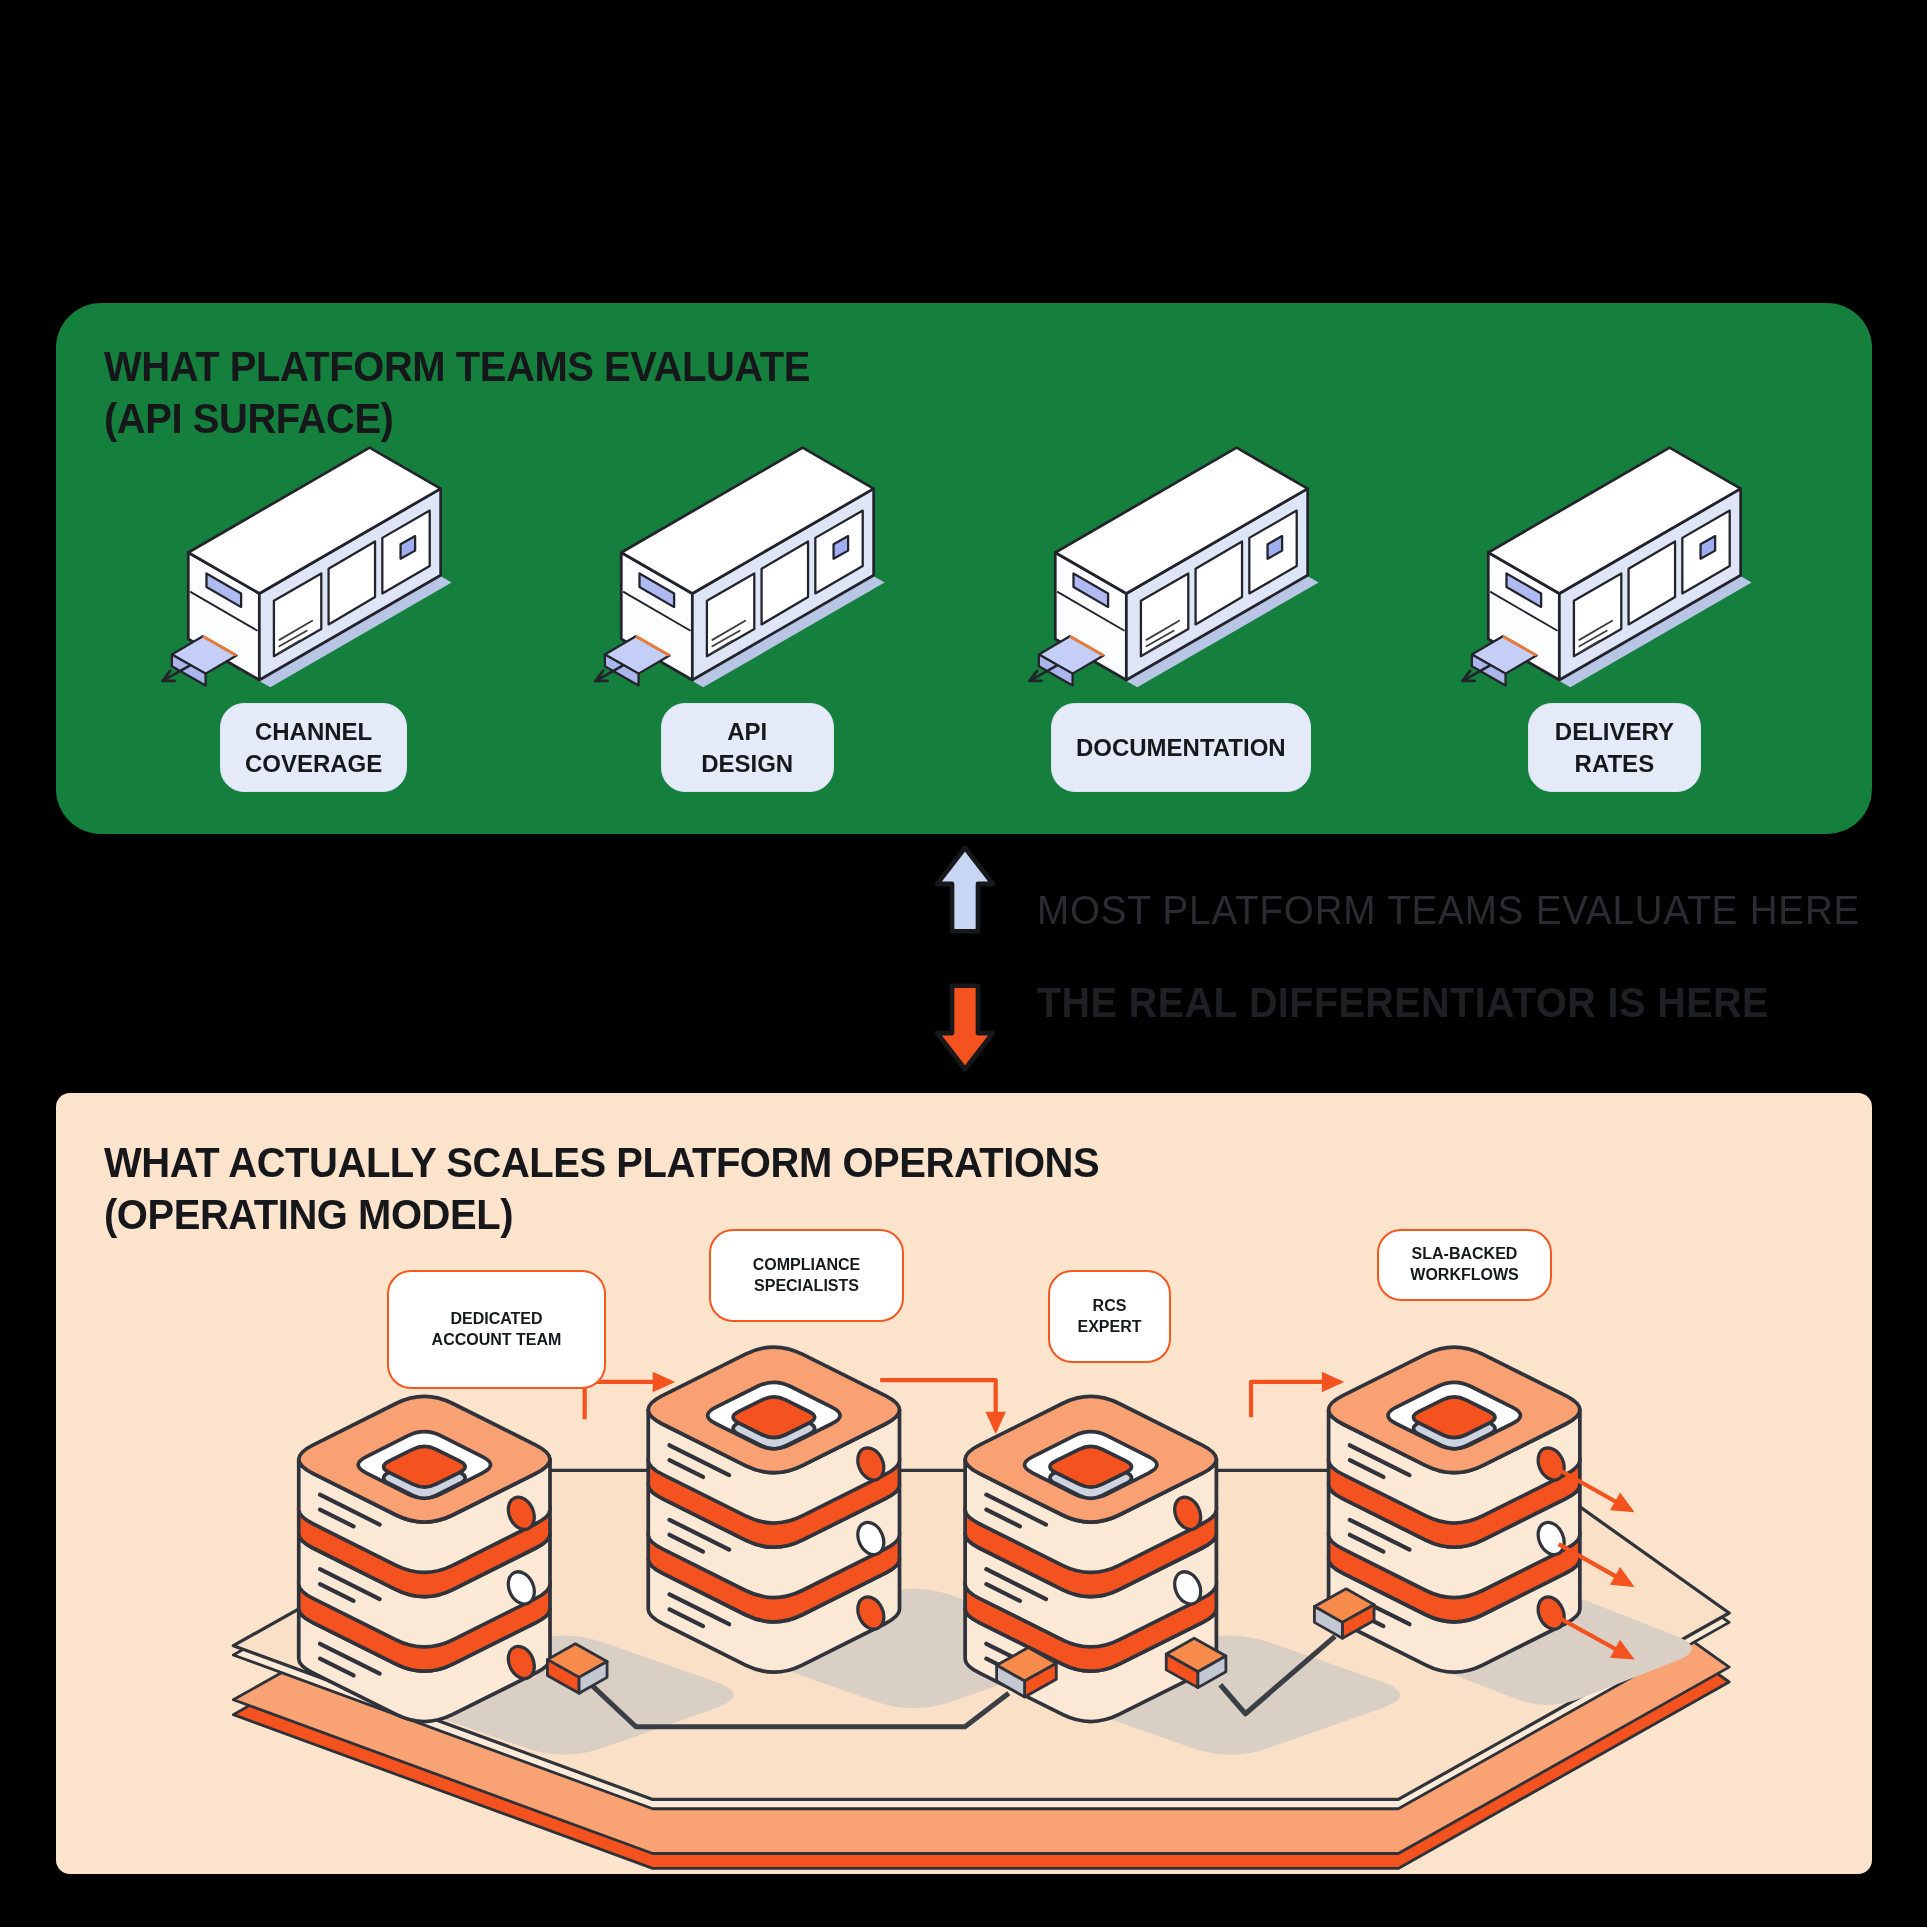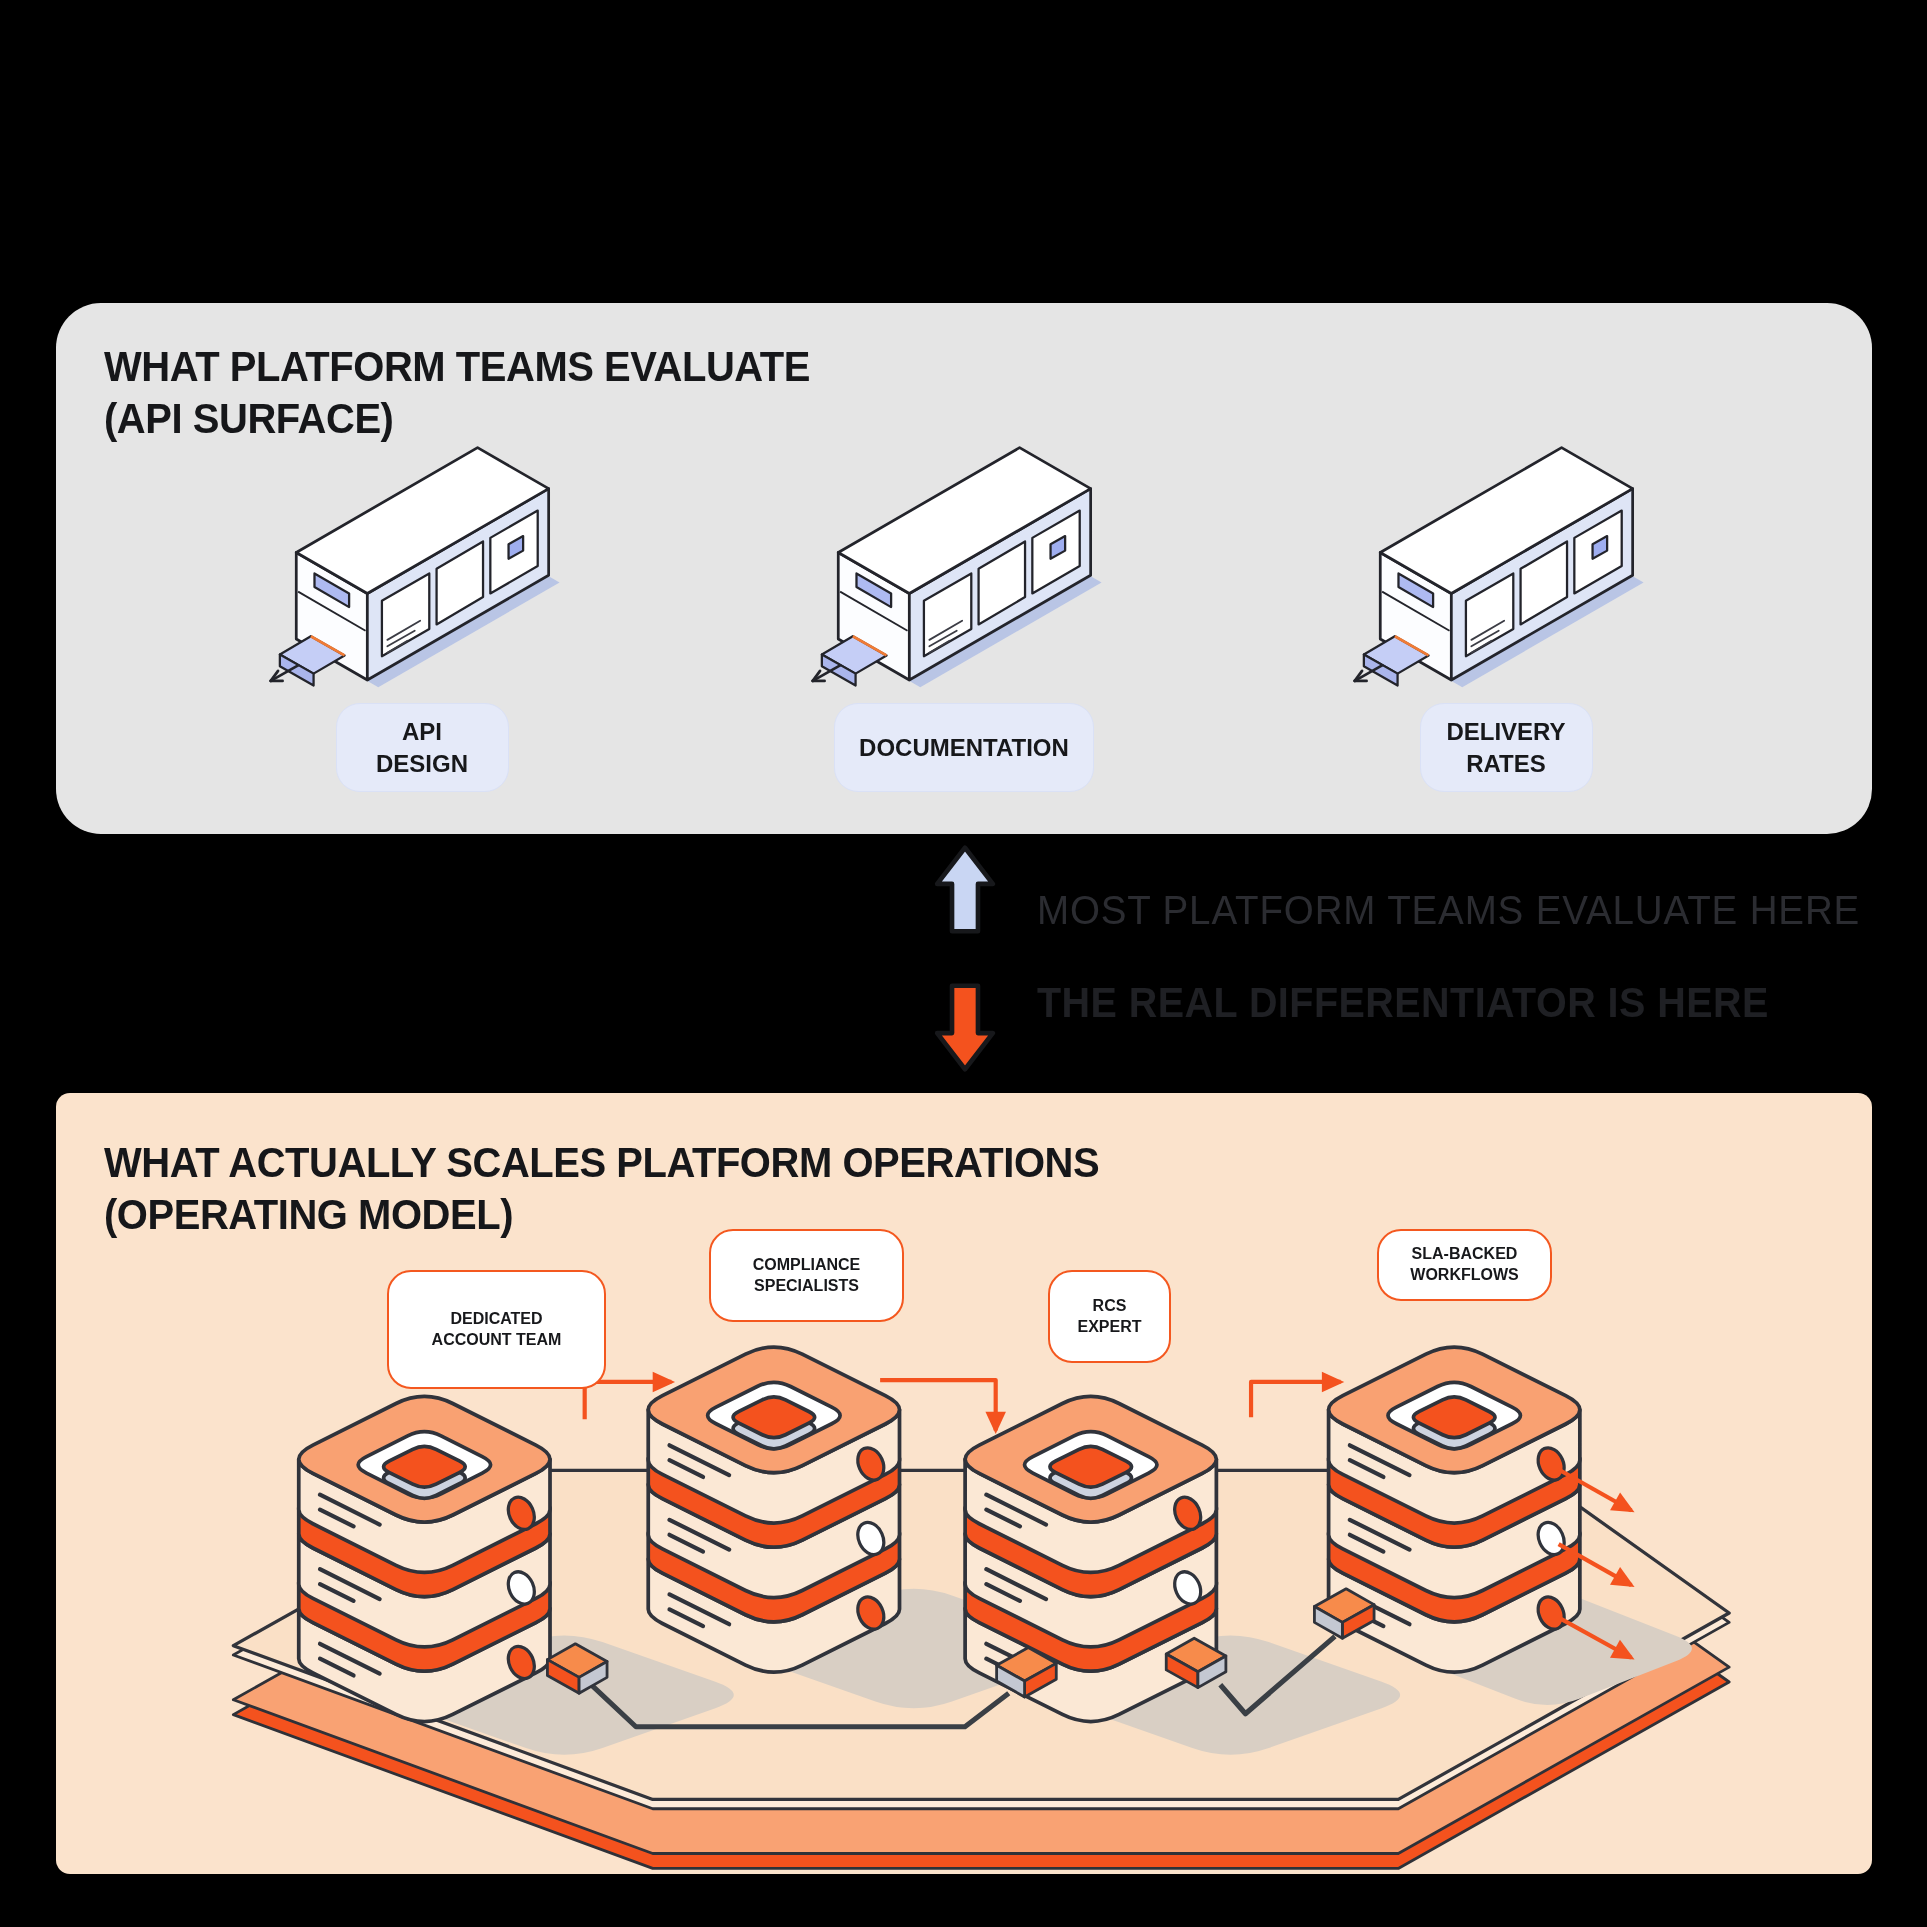--- a/index.html
+++ b/index.html
@@ -1,18 +1,18 @@
 <!DOCTYPE html>
 <html style="font-size:15px"><head>
 <meta charset="utf-8">
 <style>
   html,body{margin:0;padding:0;background:#000;}
   body{width:1928px;height:1928px;position:relative;font-family:"Liberation Sans",sans-serif;overflow:hidden;}
   .panel{position:absolute;left:56px;width:1816px;border-radius:45px;}
-  .panel-blue{top:303px;height:531px;background:#e5e5e5;}
+  .panel-blue{top:303px;height:531px;background:#15803d;}
   .panel-peach{top:1093px;height:781px;background:#FBE3CC;border-radius:14px;}
   .panel-title{position:absolute;left:48px;font-size:43px;font-weight:bold;line-height:1.22;
     color:#16171A;white-space:pre-line;letter-spacing:-0.5px;
     transform:scaleX(0.93);transform-origin:left top;}
   .panel-blue .panel-title{top:37px;}
   .panel-peach .panel-title{top:43px;}
 
   .items-row{position:absolute;left:0;right:0;top:108px;display:flex;justify-content:space-evenly;}
   .item-col{display:flex;flex-direction:column;align-items:center;width:352px;}
   .isobox-svg{width:328px;height:292px;display:block;}
@@ -120,20 +120,27 @@
 </svg>
 
 <div class="panel panel-blue">
   <div class="panel-title">WHAT PLATFORM TEAMS EVALUATE
 (API SURFACE)</div>
   <div class="items-row">
     <div class="item-col">
       <svg class="isobox-svg" viewBox="0 0 360 320">
           <use href="#isobox"></use>
         </svg>
+      <div class="chip">CHANNEL
+COVERAGE</div>
+    </div>
+    <div class="item-col">
+      <svg class="isobox-svg" viewBox="0 0 360 320">
+          <use href="#isobox"></use>
+        </svg>
       <div class="chip">API
 DESIGN</div>
     </div>
     <div class="item-col">
       <svg class="isobox-svg" viewBox="0 0 360 320">
           <use href="#isobox"></use>
         </svg>
       <div class="chip">DOCUMENTATION</div>
     </div>
     <div class="item-col">

